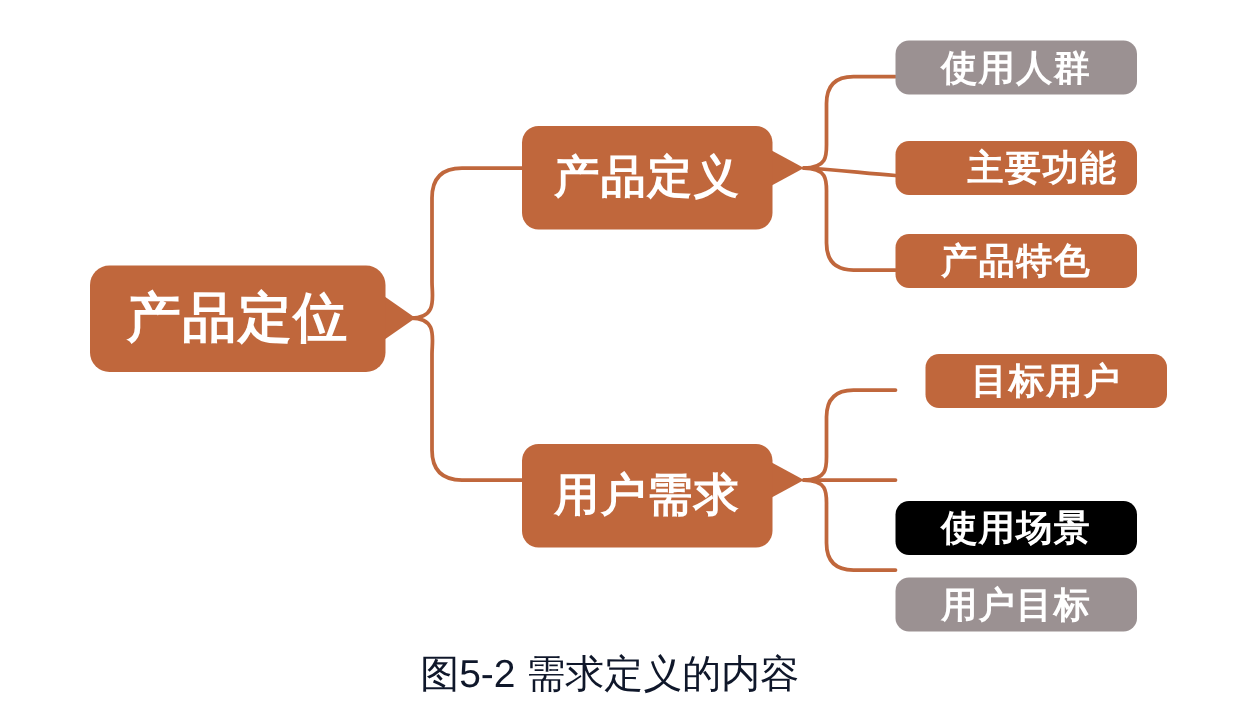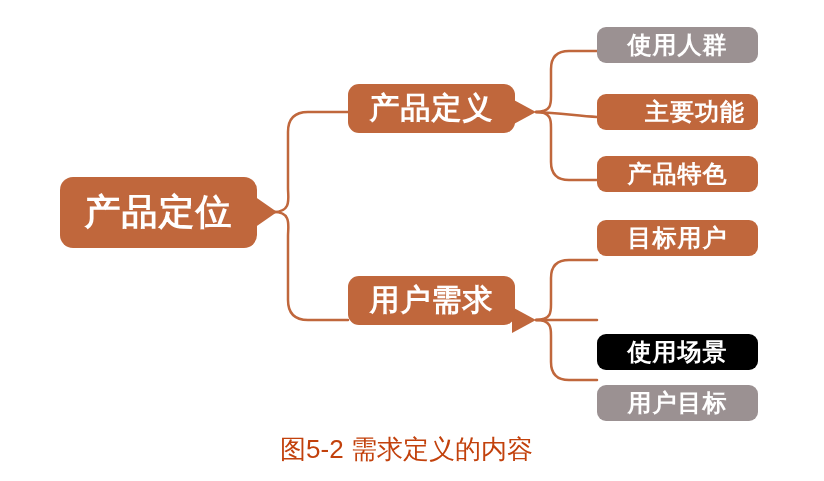--- a/index.html
+++ b/index.html
@@ -33,45 +33,45 @@
     box-sizing: border-box;
     letter-spacing: 1px;
   }
   .node-root {
     left: 60px; top: 177px;
     width: 197px; height: 71px;
     font-size: 36px;
     border-radius: 13px;
   }
   .node-mid {
-    width: 167px; height: 49px;
+    width: 167px; height: 69px;
     font-size: 30px;
     border-radius: 11px;
   }
   .node-mid-1 { left: 348px; top: 84px; }
-  .node-mid-2 { left: 348px; top: 276px; font-family: Liberation Serif, serif; }
+  .node-mid-2 { left: 348px; top: 296px; font-family: Liberation Serif, serif; }
   .node-leaf {
     left: 597px;
     width: 161px; height: 36px;
     font-size: 24px;
     border-radius: 9px;
   }
   .leaf-1 { top: 27px; }
   .leaf-2 { top: 94px; }
   .leaf-3 { top: 156px; }
-  .leaf-4 { top: 220px; }
+  .leaf-4 { top: 236px; margin-left: 20px; }
   .leaf-5 { top: 296px; }
   .leaf-6 { top: 356px; margin-top: 29px; }
   .caption {
     position: absolute;
     left: 0; top: 432px;
     width: 813px;
     text-align: center;
     font-size: 26px;
-    color: #c2410c;
+    color: #0f172a;
     font-weight: normal;
   }
 </style>
 </head>
 <body>
 
 <div class="canvas">
 
   <svg class="connector-layer" width="824" height="481" viewBox="0 0 824 481" fill="none">
     <g stroke-width="2.5" fill="none" stroke-linecap="round">

